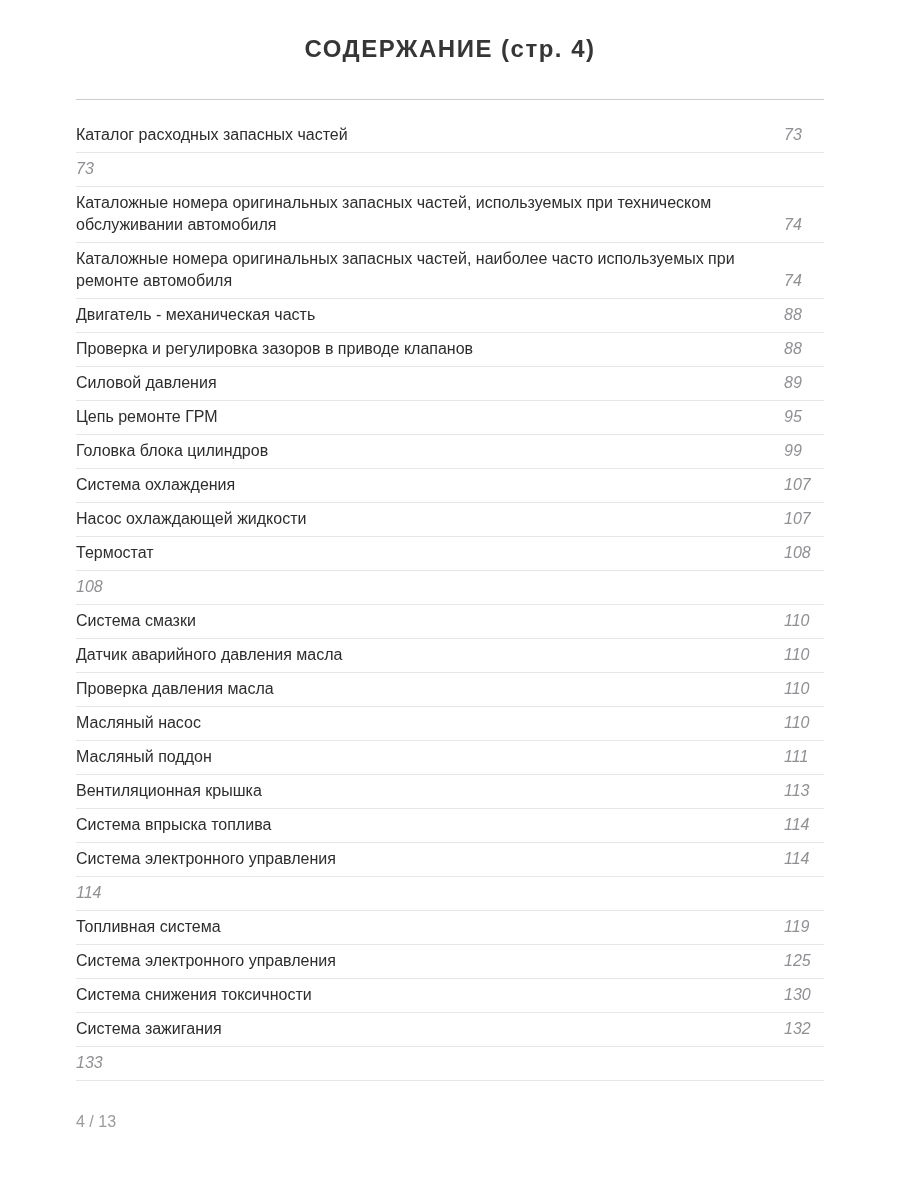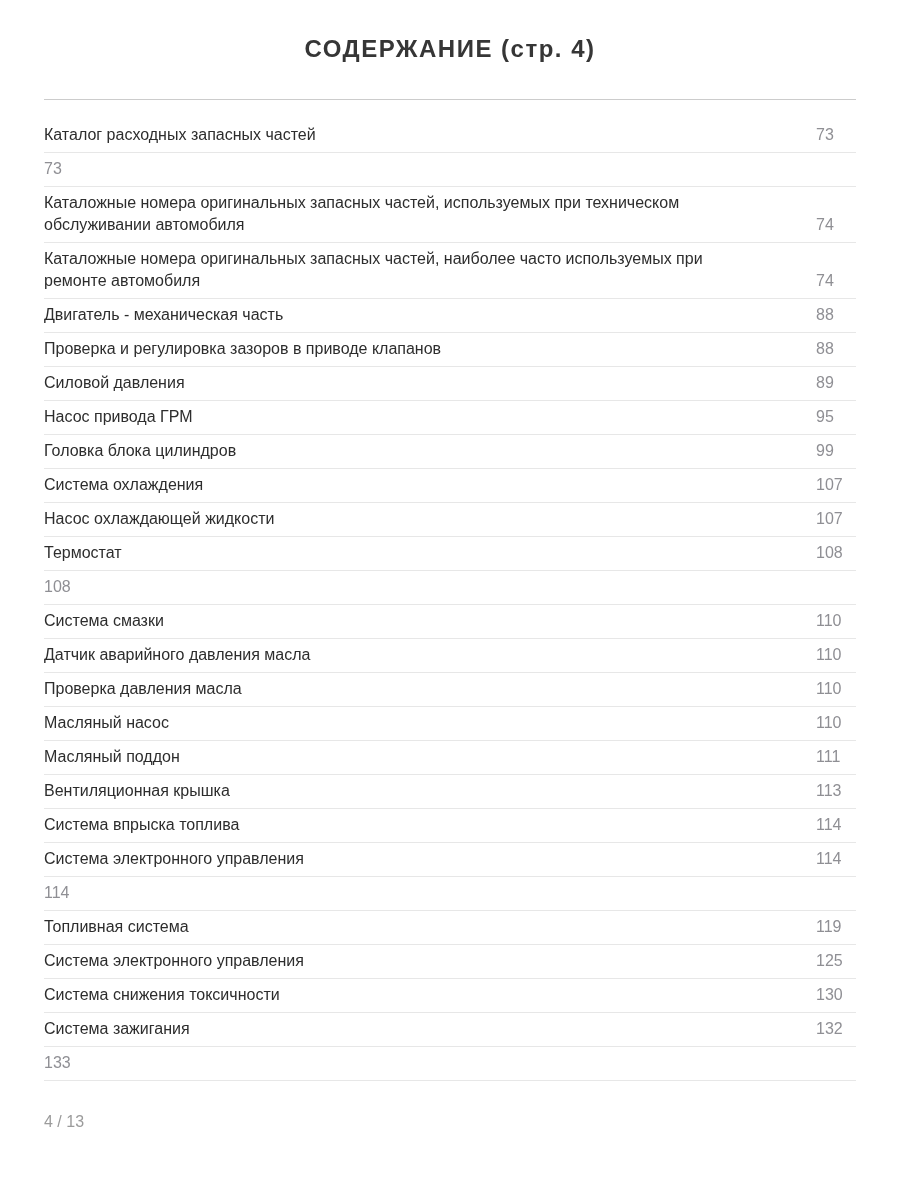--- a/index.html
+++ b/index.html
@@ -5,21 +5,21 @@
   * { margin: 0; padding: 0; box-sizing: border-box; }
   html, body {
     background: #ffffff;
     font-family: "Liberation Sans", "DejaVu Sans", sans-serif;
   }
   .page {
     width: 900px;
     height: 1200px;
     margin: 0 auto;
     background: #ffffff;
-    padding: 0 44px;
+    padding: 0 76px;
     overflow: hidden;
   }
   .page-title {
     margin-top: 34px;
     text-align: center;
     font-size: 24px;
     font-weight: 700;
     letter-spacing: 1.5px;
     line-height: 30px;
     color: #363636;
@@ -47,20 +47,21 @@
     white-space: pre-line;
     padding-right: 10px;
   }
   .toc-page {
     flex: 0 0 40px;
     width: 40px;
     font-size: 16px;
     line-height: 22px;
     color: #8f8f94;
     text-align: left;
+    font-style: italic;
   }
   .footer {
     margin-top: 30px;
     text-align: left;
     font-size: 16px;
     line-height: 22px;
     color: #9b9b9b;
   }
 </style>
 </head>
@@ -103,21 +104,21 @@
     <span class="toc-label">Проверка и регулировка зазоров в приводе клапанов</span>
     <span class="toc-page">88</span>
   </div>
 
   <div class="toc-row">
     <span class="toc-label">Силовой давления</span>
     <span class="toc-page">89</span>
   </div>
 
   <div class="toc-row">
-    <span class="toc-label">Насос привода ГРМ</span>
+    <span class="toc-label">Цепь ремонте ГРМ</span>
     <span class="toc-page">95</span>
   </div>
 
   <div class="toc-row">
     <span class="toc-label">Головка блока цилиндров</span>
     <span class="toc-page">99</span>
   </div>
 
   <div class="toc-row">
     <span class="toc-label">Система охлаждения</span>

